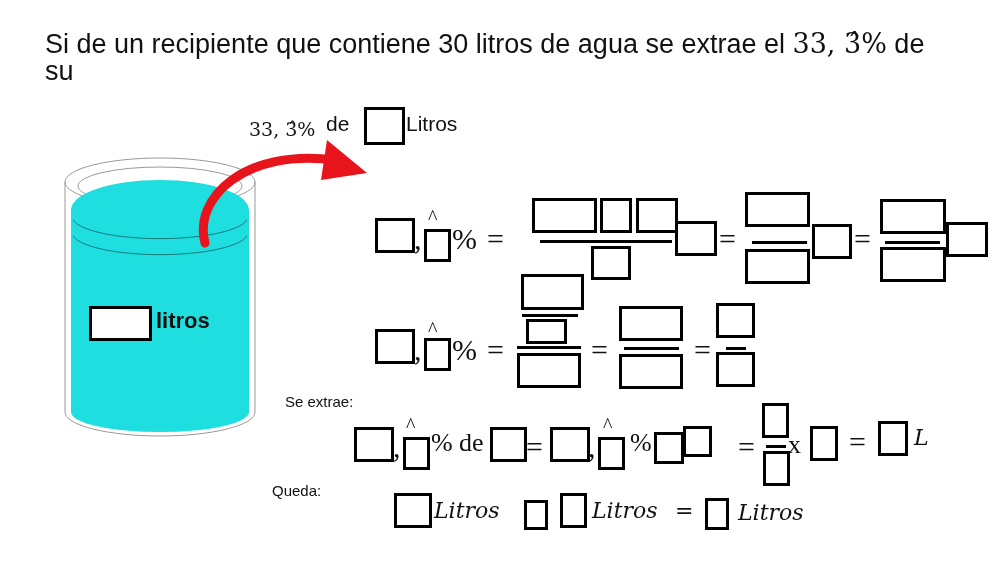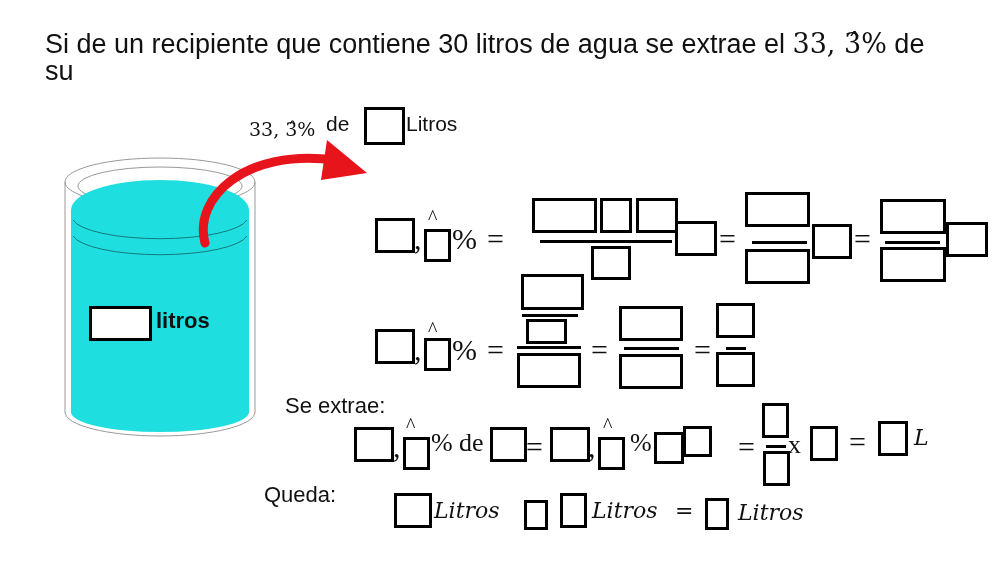--- a/index.html
+++ b/index.html
@@ -15,21 +15,21 @@
   }
   .serif { font-family: "DejaVu Serif", "Liberation Serif", serif; }
   .box {
     position: absolute; box-sizing: border-box;
     border: 3px solid #000; background: #fff;
   }
   .rule { position: absolute; height: 3px; background: #000; }
   .txt { position: absolute; white-space: nowrap; }
   .sym { font-family: "Liberation Serif", serif; font-size: 30px; }
   .ital { font-family: "DejaVu Serif", serif; font-style: italic; font-size: 22px; }
-  .label { font-family: "Liberation Sans", sans-serif; font-size: 22px; }
+  .label { font-family: "Liberation Sans", sans-serif; font-size: 15px; }
 </style>
 </head>
 <body>
 
 <div class="abs prompt">
   <span>Si de un recipiente que contiene 30 litros de agua se extrae el </span><span class="serif">33, 3̂%</span><span> de su</span><br>
 </div>
 
 <div class="txt serif" style="left:249px; top:118px; font-size:19px;">33, 3̂%</div>
 <div class="txt label" style="left:326px; top:112px; font-size:21px;">de</div>
@@ -119,21 +119,21 @@
 <div class="txt sym" style="left:738px; top:430px;">=</div>
 <div class="box" style="left:762px; top:403px; width:27px; height:35px;"></div>
 <div class="rule" style="left:766px; top:445px; width:20px;"></div>
 <div class="box" style="left:763px; top:451px; width:27px; height:35px;"></div>
 <div class="txt" style="left:788px; top:430px; font-family:'Liberation Serif',serif; font-size:26px;">x</div>
 <div class="box" style="left:810px; top:426px; width:28px; height:35px;"></div>
 <div class="txt sym" style="left:849px; top:425px;">=</div>
 <div class="box" style="left:878px; top:421px; width:30px; height:35px;"></div>
 <div class="txt ital" style="left:914px; top:425px;">L</div>
 
-<div class="txt label" style="left:264px; top:482px;">Queda:</div>
+<div class="txt label" style="left:272px; top:482px;">Queda:</div>
 <div class="box" style="left:394px; top:493px; width:38px; height:35px;"></div>
 <div class="txt ital" style="left:434px; top:498px;">Litros</div>
 <div class="box" style="left:524px; top:500px; width:24px; height:30px;"></div>
 <div class="box" style="left:560px; top:493px; width:27px; height:35px;"></div>
 <div class="txt ital" style="left:592px; top:498px;">Litros</div>
 <div class="txt ital" style="left:675px; top:498px;">=</div>
 <div class="box" style="left:705px; top:498px; width:24px; height:32px;"></div>
 <div class="txt ital" style="left:738px; top:500px;">Litros</div>
 
 </body></html>

